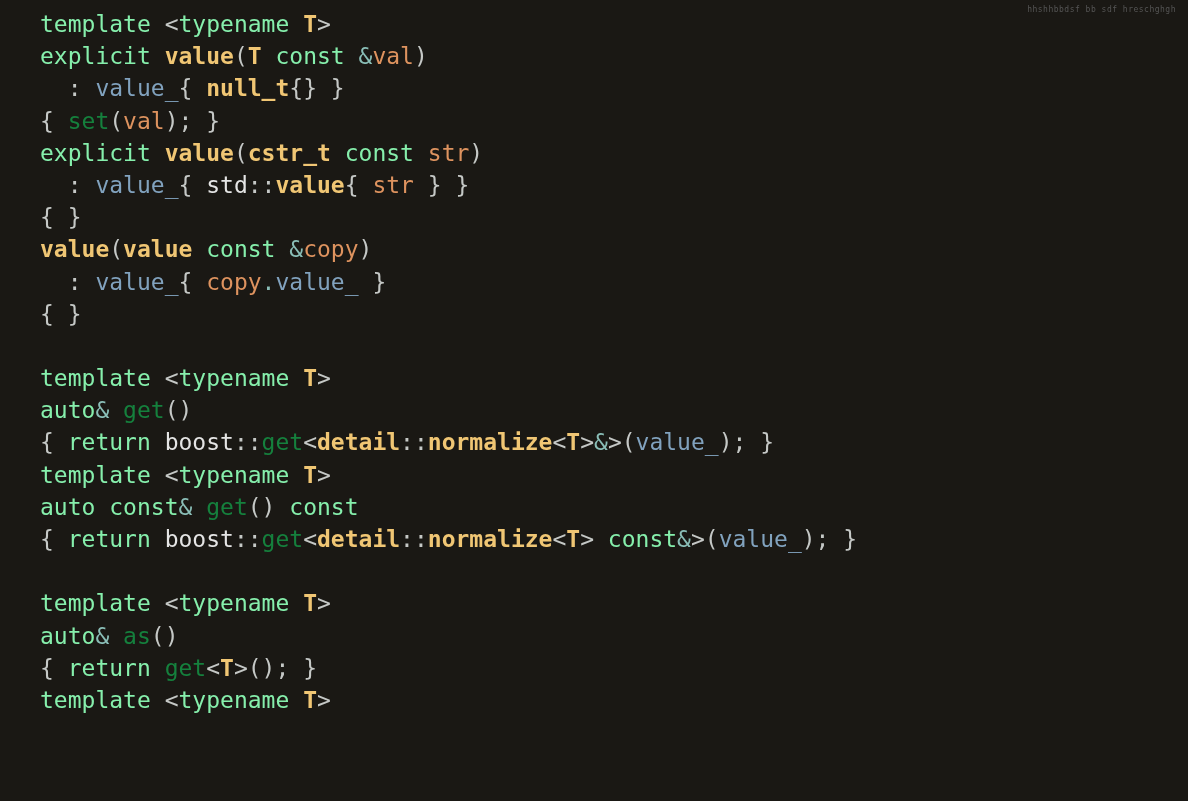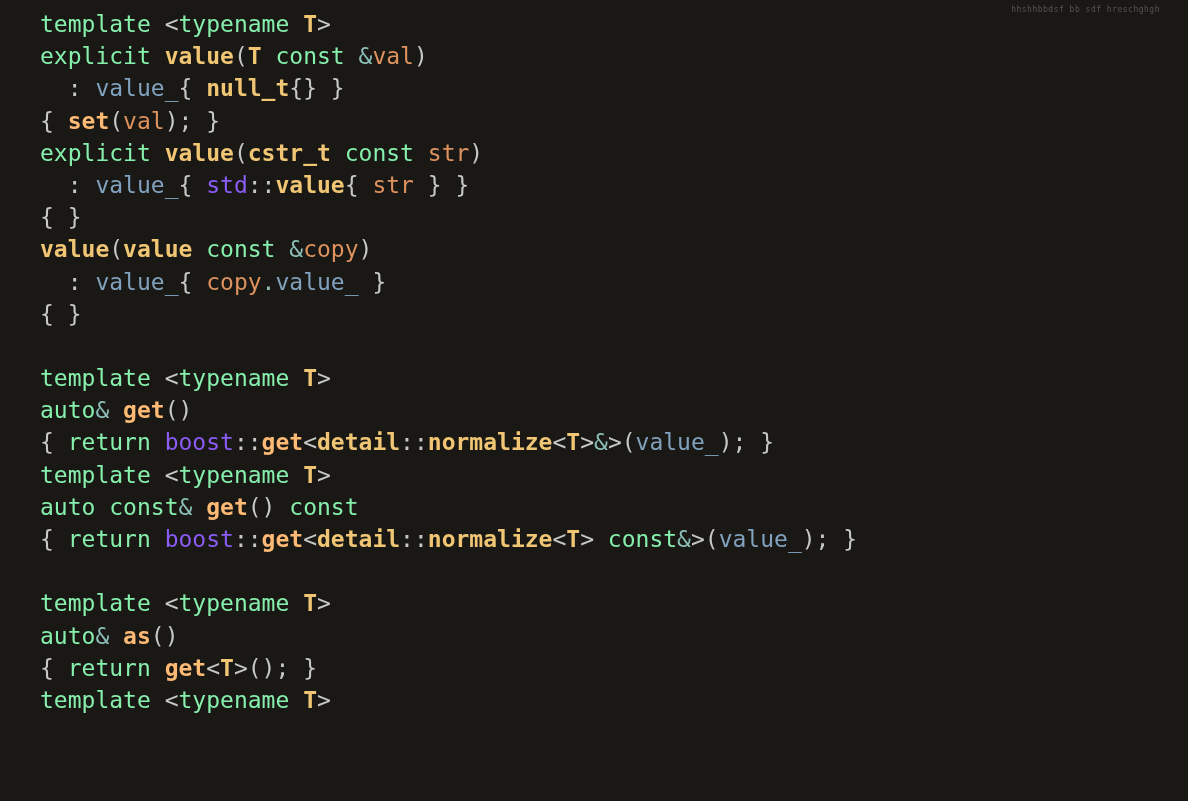--- a/index.html
+++ b/index.html
@@ -16,30 +16,30 @@
   pre {
     margin: 0;
     padding: 8px 0 0 40px;
     white-space: pre;
     font-family: inherit;
     font-weight: 500;
   }
   .watermark {
     position: absolute;
     top: 4px;
-    right: 28px;
+    right: 12px;
     font-size: 8px;
     color: #555;
     letter-spacing: 0.5px;
   }
   
   .kw   { color: #86efac; }    
   .ty   { color: #f0c674; font-weight: 700; } 
-  .fn   { color: #fdba74; font-weight: bold; }    
-  .ns   { color: #8b5cf6; }    
+  .fn   { color: #15803d; }    
+  .ns   { color: #e5e5e5; }    
   .mem  { color: #81a2be; } 
   .pn   { color: #c5c8c6; }    
   .pa   { color: #de935f; }    
   .op   { color: #8abeb7; }    
 </style>
 </head>
 <body>
 
 <div class="watermark">hhshhbbdsf bb sdf hreschghgh</div>
 

